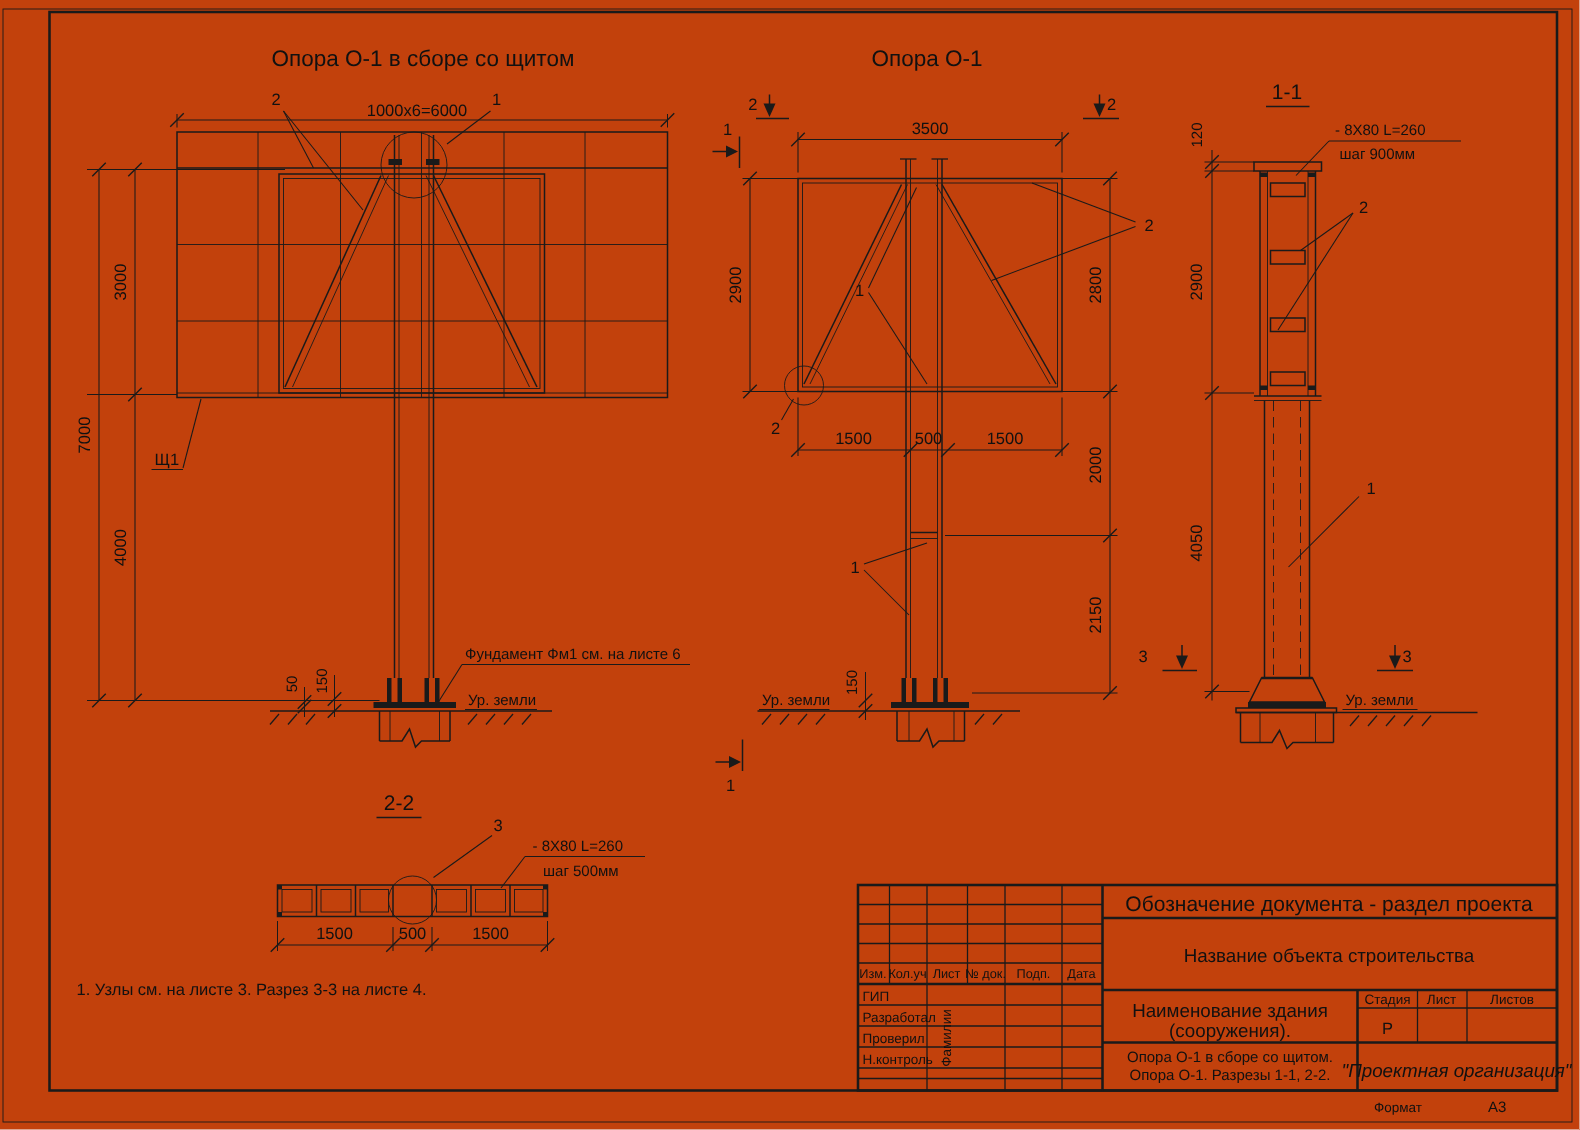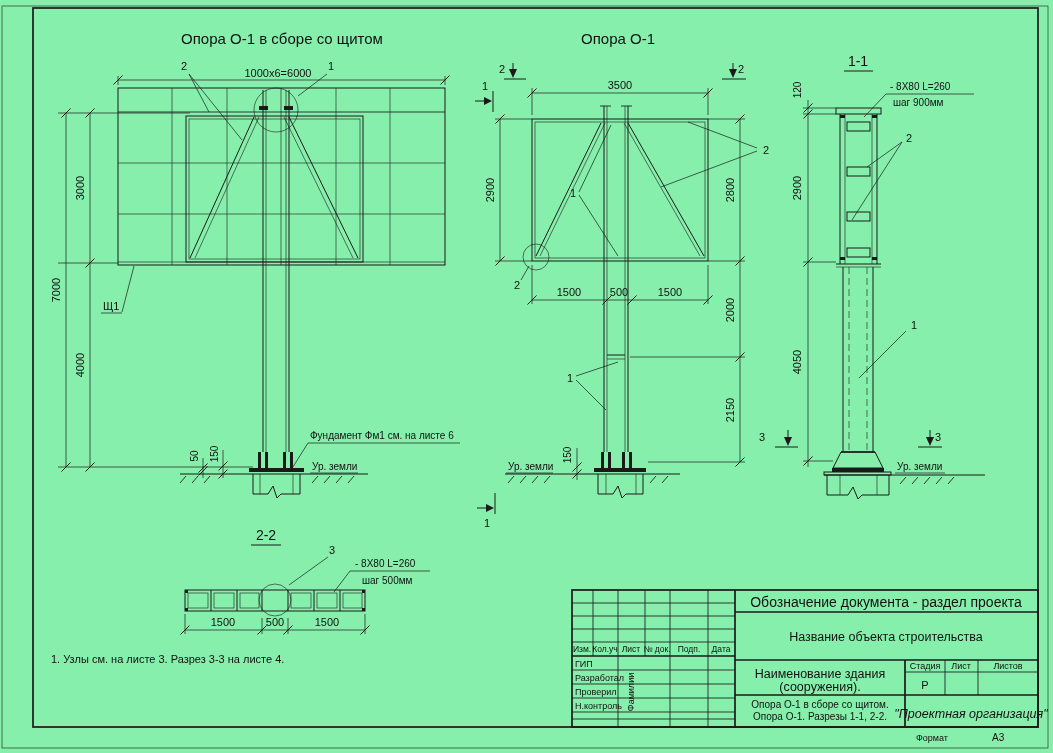--- a/index.html
+++ b/index.html
@@ -1,16 +1,16 @@
 <!DOCTYPE html>
 <html><head>
 <meta charset="utf-8">
 <style>
   html,body{margin:0;padding:0;background:#f2f2f2;}
-  .sheet{width:1053px;height:753px;background:#86efac;position:relative;margin:0 auto;}
+  .sheet{width:1053px;height:753px;background:#c2410c;position:relative;margin:0 auto;}
   svg{display:block;}
   svg text{fill:#111;font-family:"Liberation Sans","DejaVu Sans",sans-serif;}
   .ln{stroke:#1a1a1a;stroke-width:1;fill:none;}
   .thin{stroke:#1a1a1a;stroke-width:.6;fill:none;}
   .med{stroke:#1a1a1a;stroke-width:.85;fill:none;}
   .thick{stroke:#1a1a1a;stroke-width:1.7;fill:none;}
   .dimln{stroke:#1a1a1a;stroke-width:.7;fill:none;}
   .dash{stroke-dasharray:7 4;}
   .blk{fill:#1a1a1a;stroke:none;}
   .t15{font-size:15px;}

